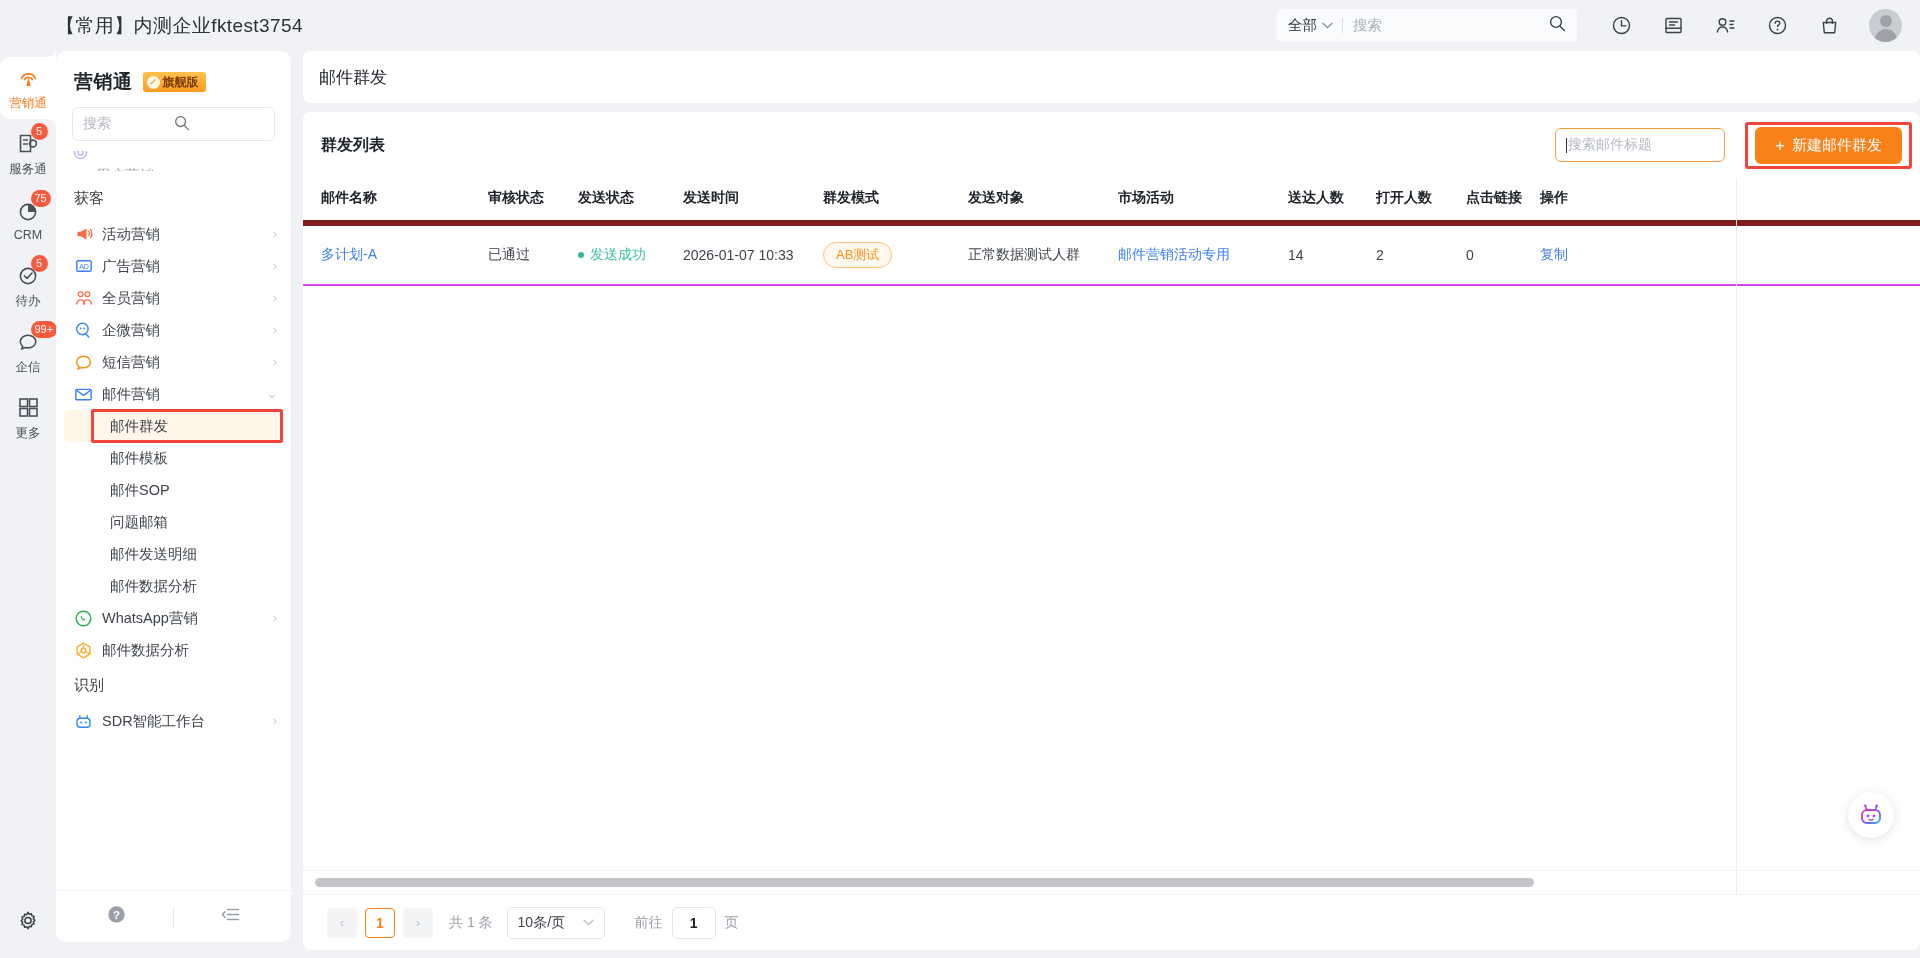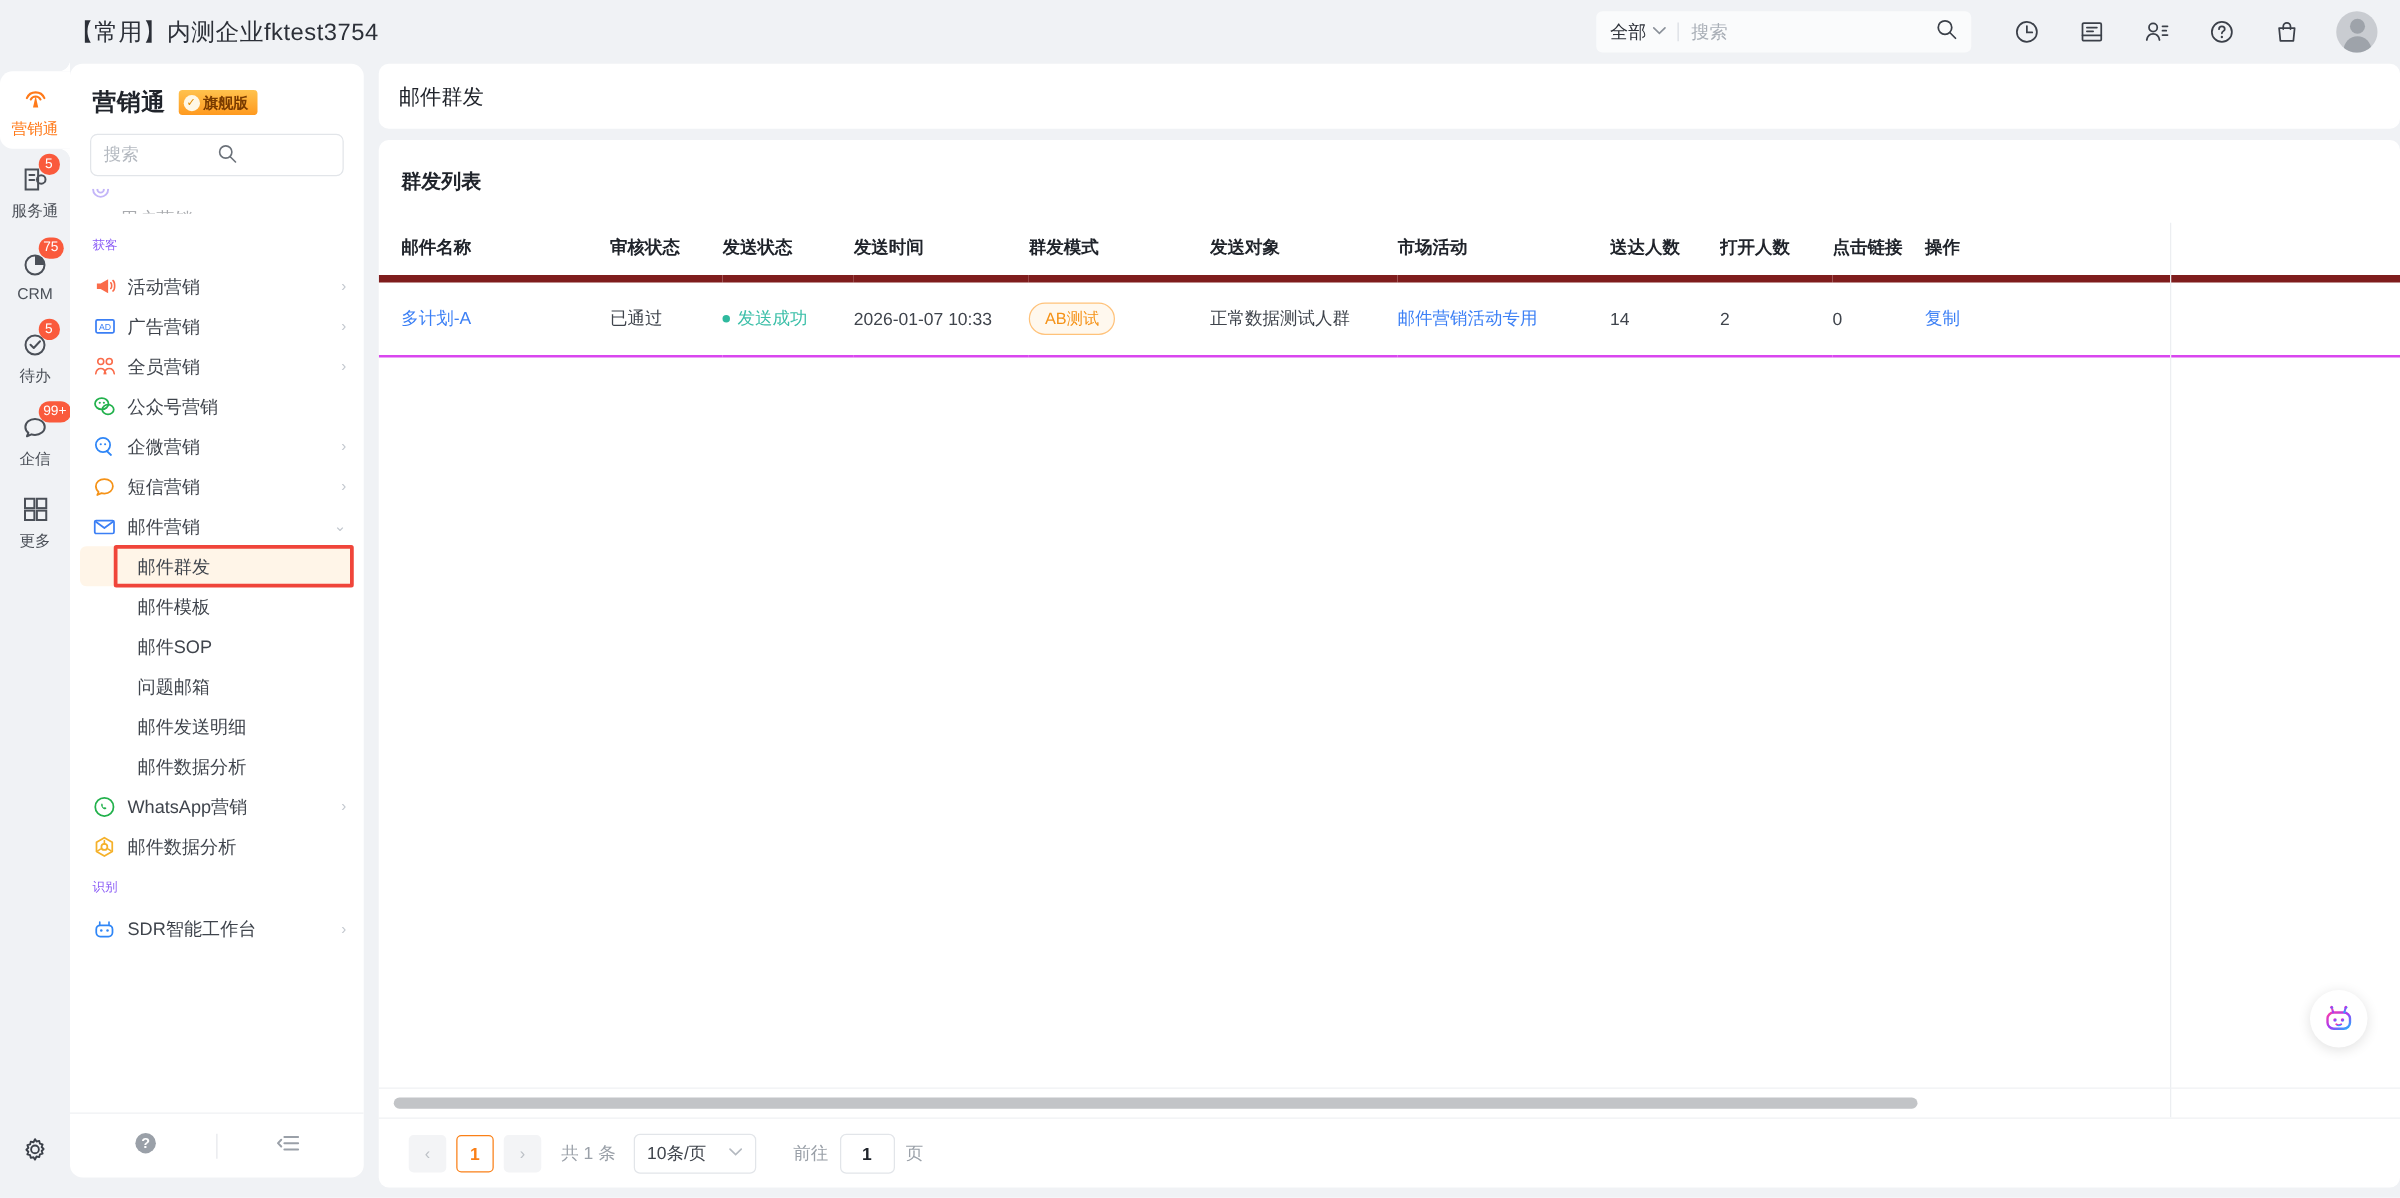--- a/index.html
+++ b/index.html
@@ -128,21 +128,21 @@
   .sb-menu { flex: 1; overflow: hidden; position: relative; padding-bottom: 4px; }
   .sb-clip {
     height: 20px; padding-left: 16px; display: flex; align-items: center;
     opacity: .45; overflow: hidden; margin-bottom: 8px;
   }
   .sb-clip-inner {
     display:flex; align-items:center; gap:7px; transform: translateY(-7px);
     filter: blur(.3px);
   }
   .sb-section {
-    font-size: 10px; color: #8b5cf6; padding: 10px 0 10px 18px;
+    font-size: 15px; color: #404040; padding: 10px 0 10px 18px;
   }
   .sb-item {
     height: 32px; display: flex; align-items: center;
     padding: 0 14px 0 18px; margin-bottom: 0; color: #3f444c; font-size: 14.5px;
     position: relative;
   }
   .sb-item .ico { width: 19px; height: 19px; margin-right: 9px; display:flex; align-items:center; justify-content:center; flex-shrink:0; }
   .sb-item .txt { flex: 1; white-space: nowrap; }
   .sb-item .chev { color: #c3c8cf; font-size: 12px; }
   .sb-sub {
@@ -464,32 +464,20 @@
         <svg width="18" height="18" viewBox="0 0 18 18">
             <circle cx="5.6" cy="5.2" r="2.4" stroke="#fa6b4a" stroke-width="1.3" fill="none"></circle>
             <circle cx="12.4" cy="5.2" r="2.4" stroke="#fa6b4a" stroke-width="1.3" fill="none"></circle>
             <path d="M1.6 15c.4-2.7 2-4.2 4-4.2s3.6 1.5 4 4.2M8.4 15c.4-2.7 2-4.2 4-4.2s3.6 1.5 4 4.2" stroke="#fa6b4a" stroke-width="1.3" fill="none" stroke-linecap="round"></path>
           </svg>
       </span>
       <span class="txt">全员营销</span>
       <span class="chev">›</span>
     </div>
 
-    <div class="sb-item">
-      <span class="ico">
-        <svg width="19" height="19" viewBox="0 0 19 19">
-            <ellipse cx="7.4" cy="7" rx="5.4" ry="4.5" stroke="#22b14c" stroke-width="1.4" fill="none"></ellipse>
-            <ellipse cx="12.4" cy="11.6" rx="4.6" ry="3.9" stroke="#22b14c" stroke-width="1.4" fill="none"></ellipse>
-            <circle cx="5.8" cy="6.2" r=".85" fill="#22b14c"></circle>
-            <circle cx="9.1" cy="6.2" r=".85" fill="#22b14c"></circle>
-          </svg>
-      </span>
-      <span class="txt">公众号营销</span>
-      <span class="chev"></span>
-    </div>
 
     <div class="sb-item">
       <span class="ico">
         <svg width="19" height="19" viewBox="0 0 19 19">
             <circle cx="8.4" cy="8" r="5.7" stroke="#2f86f7" stroke-width="1.4" fill="none"></circle>
             <circle cx="6.6" cy="7.4" r=".85" fill="#2f86f7"></circle>
             <circle cx="10.1" cy="7.4" r=".85" fill="#2f86f7"></circle>
             <path d="M11.4 12.8l3.4 3.2" stroke="#2f86f7" stroke-width="1.4" stroke-linecap="round"></path>
           </svg>
       </span>
@@ -597,20 +585,31 @@
 <div class="main">
 
   <div class="page-head">
     <span>邮件群发</span>
   </div>
 
   <div class="card">
 
     <div class="card-top">
       <span class="card-title">群发列表</span>
+      <div class="card-tools">
+        <div class="title-search">
+          <span class="caret-bar"></span>
+          <span>搜索邮件标题</span>
+        </div>
+        <button class="new-btn">
+          <span class="plus">+</span>
+          <span>新建邮件群发</span>
+        </button>
+        <span class="btn-hl"></span>
+      </div>
     </div>
 
     <div class="tbl-wrap">
       <table class="tbl">
         <colgroup>
           <col style="width:185px">
             <col style="width:90px">
             <col style="width:105px">
           <col style="width:140px">
             <col style="width:145px">

